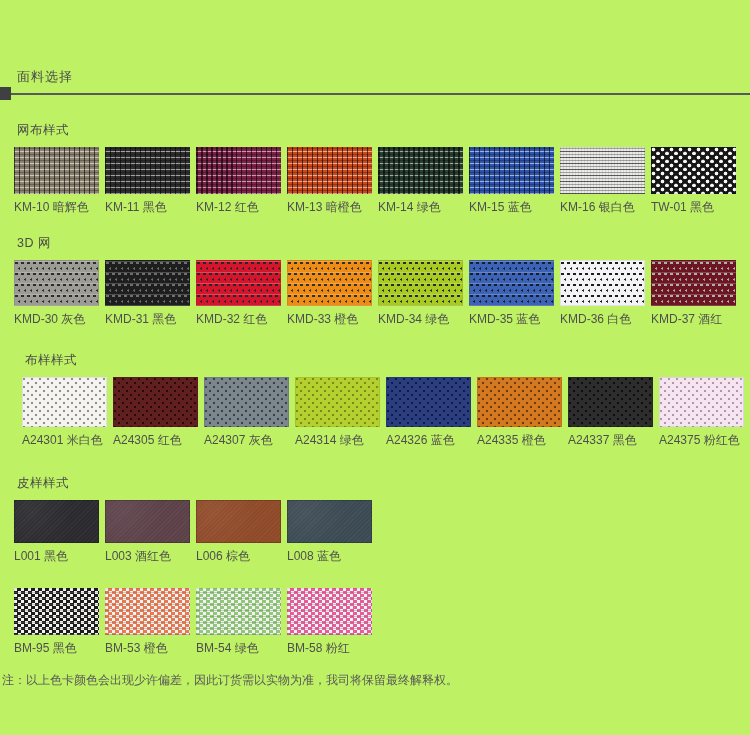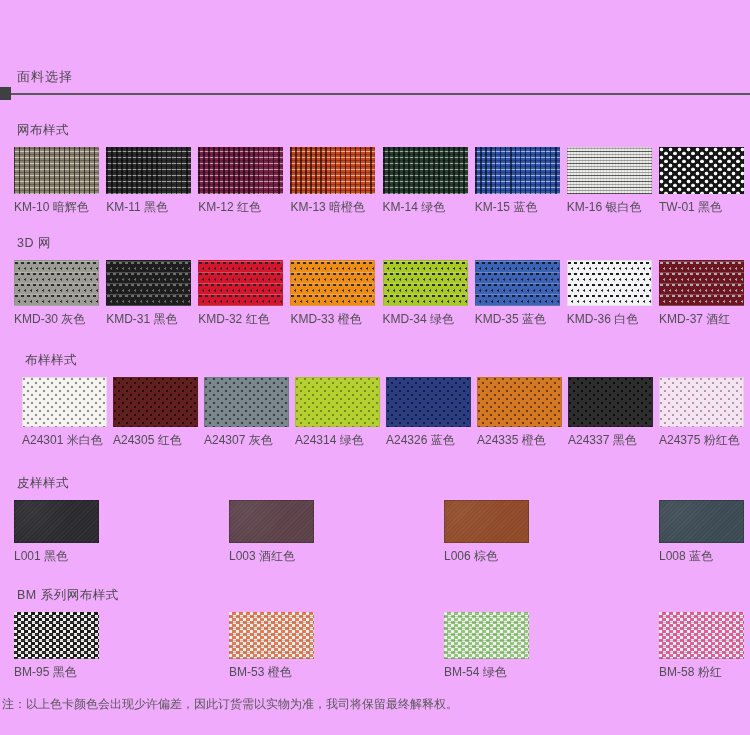--- a/index.html
+++ b/index.html
@@ -1,34 +1,34 @@
 <!DOCTYPE html>
 <html><head>
 <meta charset="utf-8">
 <style>
   html,body { margin:0; padding:0; background:#fff; }
   .page {
-    width:750px; height:735px; background:#f0abfc; overflow:hidden;
+    width:750px; height:735px; background:#bef264; overflow:hidden;
     font-family:"Liberation Sans","DejaVu Sans",sans-serif; position:relative;
   }
   
   .header-title {
     padding-top:69px; margin-left:17px; font-size:13px; line-height:15px;
     color:#4a4a4a; letter-spacing:1px;
   }
   .header-rule { margin-top:9px; height:2px; background:#58595a; position:relative; }
   .header-square { position:absolute; left:0; top:-6px; width:11px; height:13px; background:#3f4041; }
 
   
   .sections { margin-top:28px; }
   .section-title {
     margin-left:17px; margin-bottom:9px; font-size:12.5px; line-height:15px;
     color:#4a4a4a; letter-spacing:.5px;
   }
-  .swatch-row { display:flex; margin-left:14px;justify-content:space-between; }
+  .swatch-row { display:flex; margin-left:14px; }
   .swatch-item { flex:0 0 auto; width:91px; }
   .sw { width:85px; box-shadow: inset 0 0 0 1px rgba(0,0,0,0.07); }
   .label { margin-top:6px; font-size:12px; line-height:15px; color:#4f4f4f; white-space:nowrap; }
 
   .section-0 { margin-bottom:21px; } .section-0 .sw { height:47px; }
   .section-1 { margin-bottom:26px; } .section-1 .sw { height:46px; }
   .section-2 { margin-bottom:28px;padding-left:8px; } .section-2 .sw { height:50px; }
   .section-3 { margin-bottom:24px;margin-top:16px; } .section-3 .sw { height:43px; }
   .section-4 { margin-bottom:0; }   .section-4 .sw { height:47px; }
 
@@ -225,21 +225,20 @@
     <div class="sw tex-leather" style="--c1: #8f4a29;"></div>
     <div class="label">L006 棕色</div>
   </div>
           <div class="swatch-item">
     <div class="sw tex-leather" style="--c1: #3c4a53;"></div>
     <div class="label">L008 蓝色</div>
   </div>
         </div>
   </div>
       <div class="section section-4">
-    <div class="section-title">BM 系列网布样式</div>
     <div class="swatch-row">
           <div class="swatch-item">
     <div class="sw tex-check" style="--c1: #1c1c1c;"></div>
     <div class="label">BM-95 黑色</div>
   </div>
           <div class="swatch-item">
     <div class="sw tex-check" style="--c1: #e87950;"></div>
     <div class="label">BM-53 橙色</div>
   </div>
           <div class="swatch-item">

